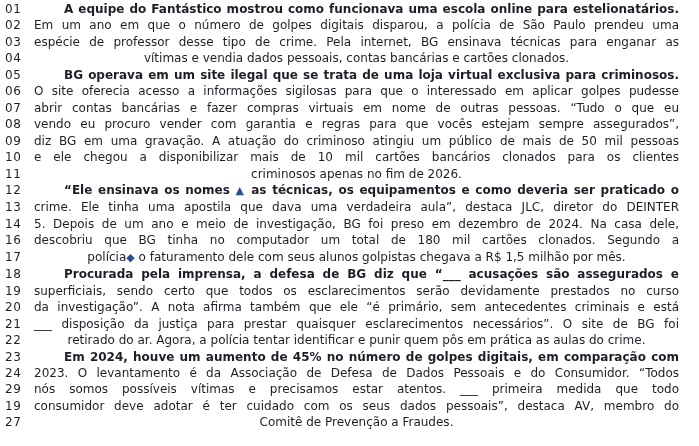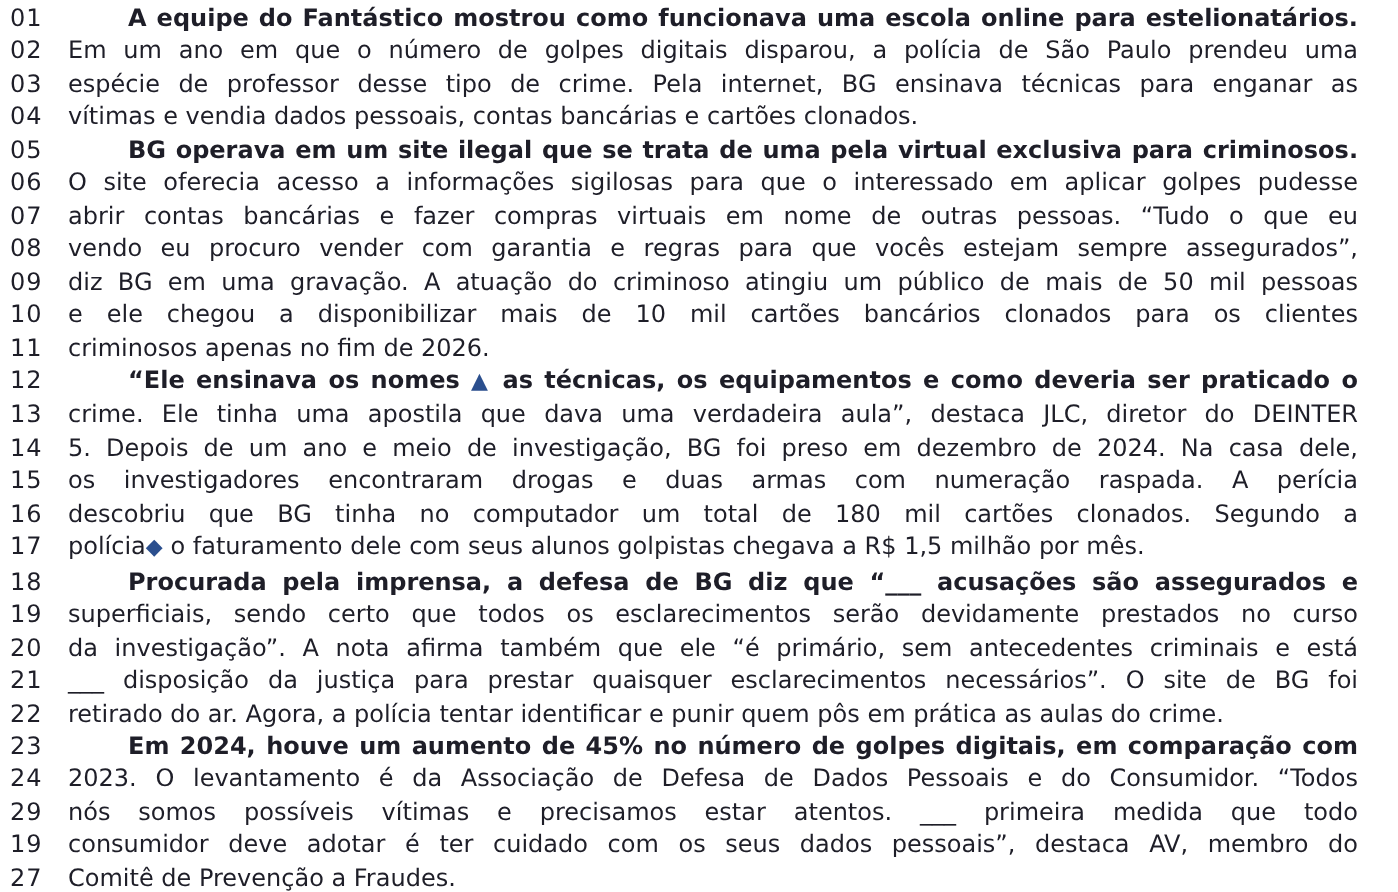--- a/index.html
+++ b/index.html
@@ -29,21 +29,21 @@
   .num {
     flex: 0 0 22px;
     width: 22px;
     margin-right: 7px;
     text-align: left;
     letter-spacing: 0.5px;
   }
   .txt {
     flex: 1 1 auto;
     min-width: 0;
-    text-align: left;
+    text-align: center;
   }
   .just .txt {
     text-align: justify;
     text-align-last: justify;
   }
   .ind .txt {
     text-indent: 30px;
     font-weight: bold;
   }
   .sym {
@@ -68,21 +68,21 @@
       <div class="line just">
         <span class="num">03</span>
         <span class="txt">espécie de professor desse tipo de crime. Pela internet, BG ensinava técnicas para enganar as</span>
       </div>
       <div class="line">
         <span class="num">04</span>
         <span class="txt">vítimas e vendia dados pessoais, contas bancárias e cartões clonados.</span>
       </div>
       <div class="line just ind">
         <span class="num">05</span>
-        <span class="txt">BG operava em um site ilegal que se trata de uma pela virtual exclusiva para criminosos.</span>
+        <span class="txt">BG operava em um site ilegal que se trata de uma loja virtual exclusiva para criminosos.</span>
       </div>
       <div class="line just">
         <span class="num">06</span>
         <span class="txt">O site oferecia acesso a informações sigilosas para que o interessado em aplicar golpes pudesse</span>
       </div>
       <div class="line just">
         <span class="num">07</span>
         <span class="txt">abrir contas bancárias e fazer compras virtuais em nome de outras pessoas. “Tudo o que eu</span>
       </div>
       <div class="line just">
@@ -105,24 +105,20 @@
         <span class="num">12</span>
         <span class="txt">“Ele ensinava os nomes <span class="sym">▲</span> as técnicas, os equipamentos e como deveria ser praticado o</span>
       </div>
       <div class="line just">
         <span class="num">13</span>
         <span class="txt">crime. Ele tinha uma apostila que dava uma verdadeira aula”, destaca JLC, diretor do DEINTER</span>
       </div>
       <div class="line just">
         <span class="num">14</span>
         <span class="txt">5. Depois de um ano e meio de investigação, BG foi preso em dezembro de 2024. Na casa dele,</span>
-      </div>
-      <div class="line just">
-        <span class="num">15</span>
-        <span class="txt">os investigadores encontraram drogas e duas armas com numeração raspada. A perícia</span>
       </div>
       <div class="line just">
         <span class="num">16</span>
         <span class="txt">descobriu que BG tinha no computador um total de 180 mil cartões clonados. Segundo a</span>
       </div>
       <div class="line">
         <span class="num">17</span>
         <span class="txt">polícia<span class="sym">◆</span> o faturamento dele com seus alunos golpistas chegava a R$ 1,5 milhão por mês.</span>
       </div>
       <div class="line just ind">

